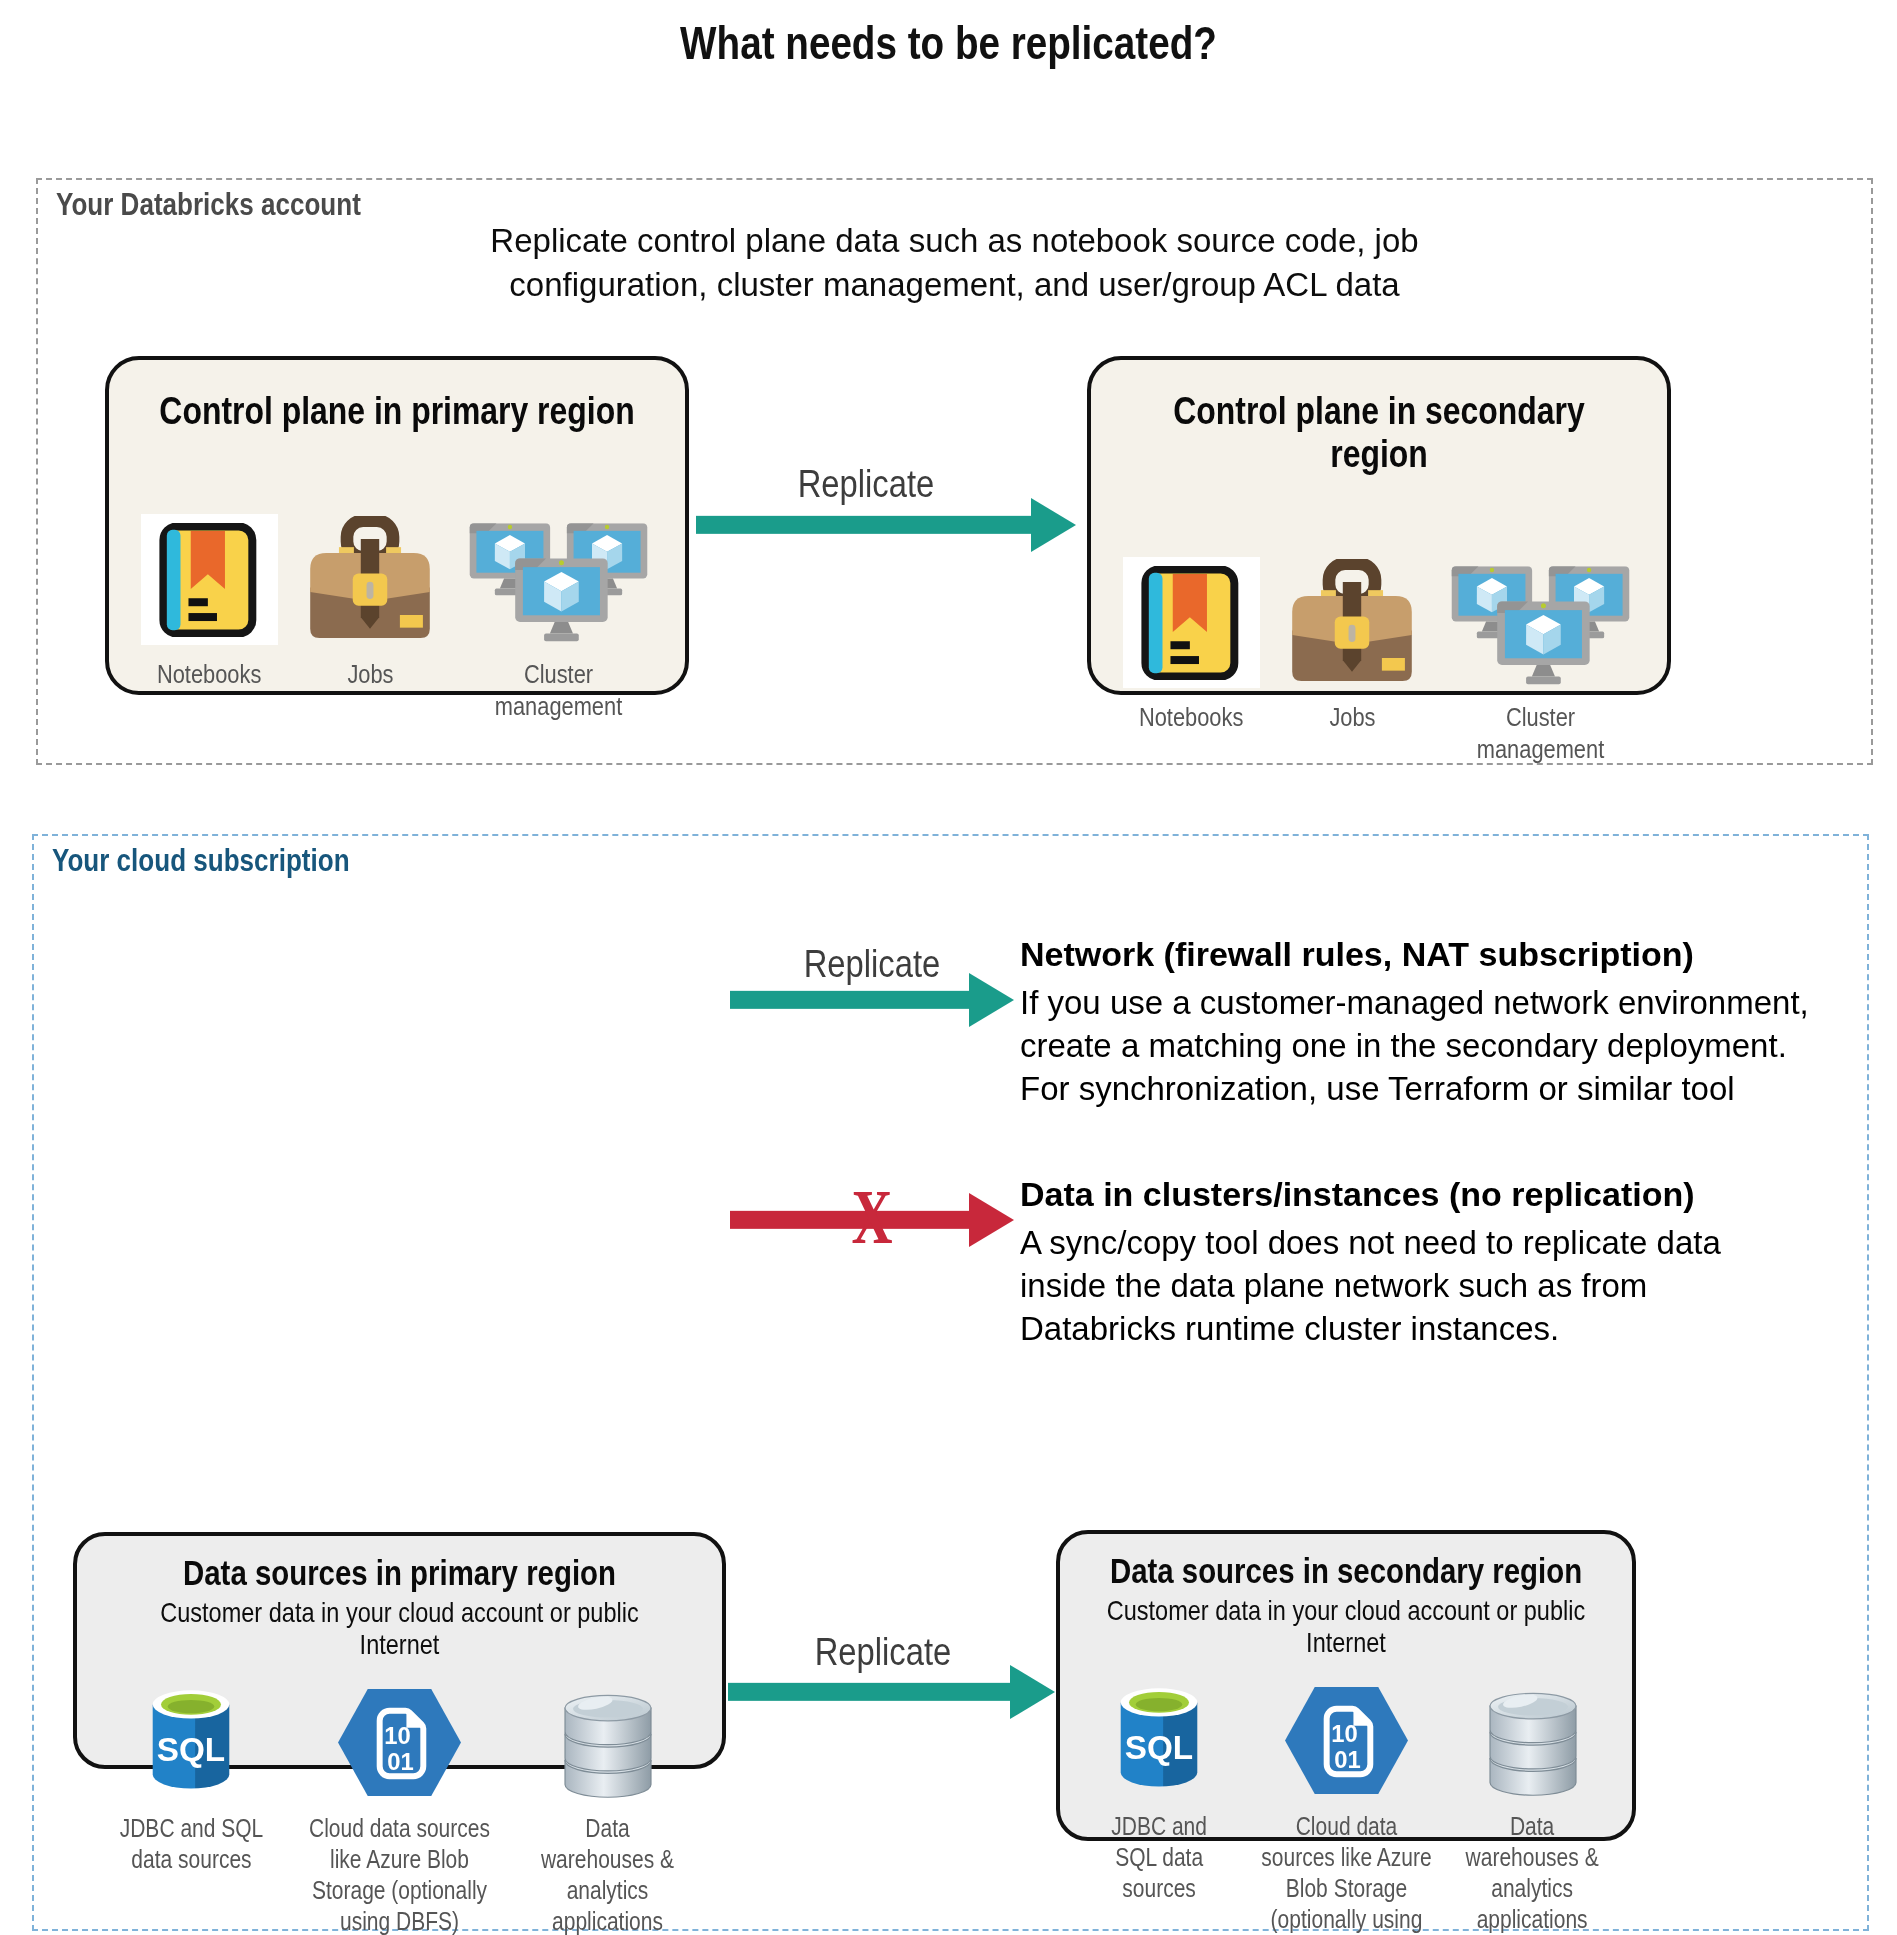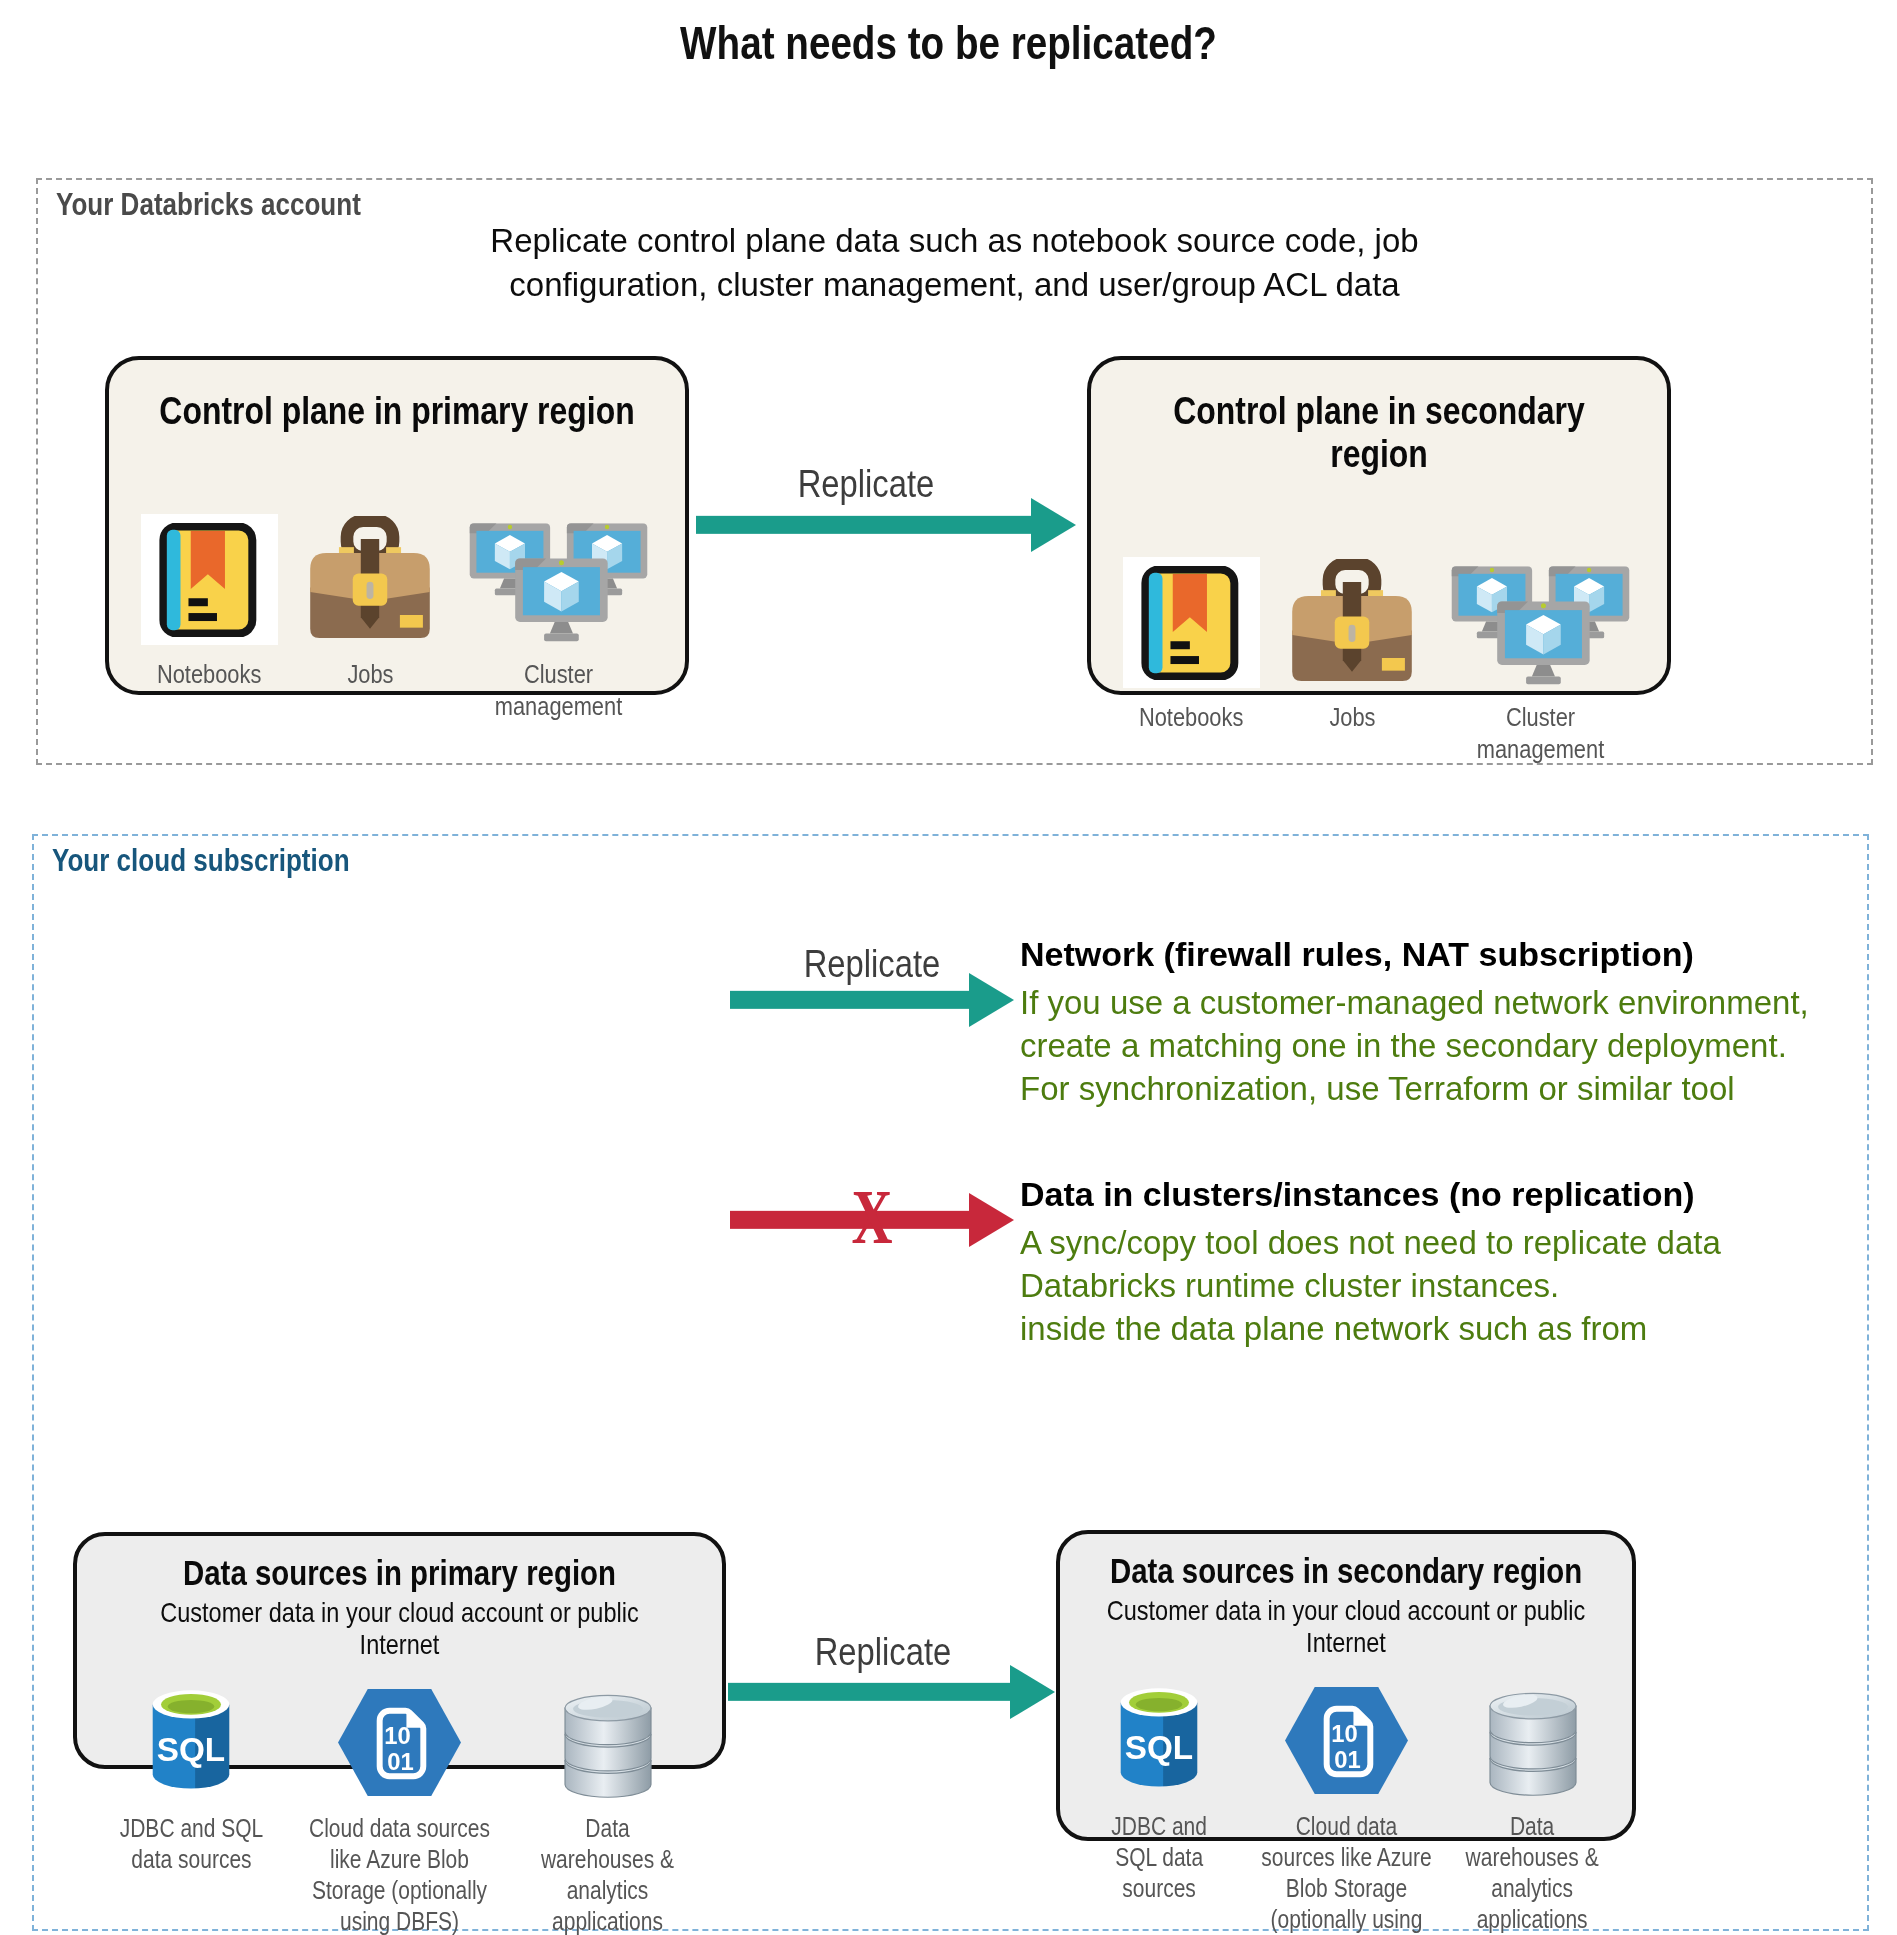--- a/index.html
+++ b/index.html
@@ -53,21 +53,21 @@
   .red .shaft{background:#c8283b;right:41px;}
   .red .head{border-left:45px solid #c8283b;}
   .xmark{position:absolute;left:50%;top:50%;transform:translate(-50%,-54%) scaleX(0.72);
     font-family:"Liberation Serif","DejaVu Serif",serif;font-size:79px;font-weight:bold;
     color:#c8283b;line-height:1;}
 
   .rep-label{position:absolute;text-align:center;font-size:39px;color:#3d3d3d;}
 
   .note{position:absolute;width:856px;text-align:left;}
   .note-head{font-size:34px;font-weight:bold;color:#000;margin-bottom:7px;}
-  .note-line{font-size:33px;line-height:43px;color:#4d7c0f;}
+  .note-line{font-size:33px;line-height:43px;color:#000000;}
 
   svg{display:block;}
 </style>
 </head>
 <body>
 
 <svg width="0" height="0" style="position:absolute" aria-hidden="true">
   <defs>
     <linearGradient id="sqlBody" x1="0" y1="0" x2="1" y2="0">
       <stop offset="0" stop-color="#2182c8"></stop>
@@ -262,22 +262,22 @@
 
     <div class="arrow red" style="left:696px;top:352px;width:284px;">
       <div class="shaft"></div>
       <div class="head"></div>
       <span class="xmark">X</span>
     </div>
 
     <div class="note" style="left:986px;top:339px;">
       <div class="note-head">Data in clusters/instances (no replication)</div>
       <div class="note-line">A sync/copy tool does not need to replicate data</div>
+      <div class="note-line">inside the data plane network such as from</div>
       <div class="note-line">Databricks runtime cluster instances.</div>
-      <div class="note-line">inside the data plane network such as from</div>
     </div>
 
     <div class="box graybox" style="left:39px;top:696px;width:653px;height:237px;">
       <div class="ds-title cond">Data sources in primary region</div>
       <div class="ds-sub cond">Customer data in your cloud account or public Internet</div>
       <div class="icon-row" style="margin-top:12.7px;">
         <div class="icon-col" style="width:173px;">
           <div class="icon-slot slot-sm">
             <span>
               <svg width="100" height="121" viewBox="0 0 142 172">

